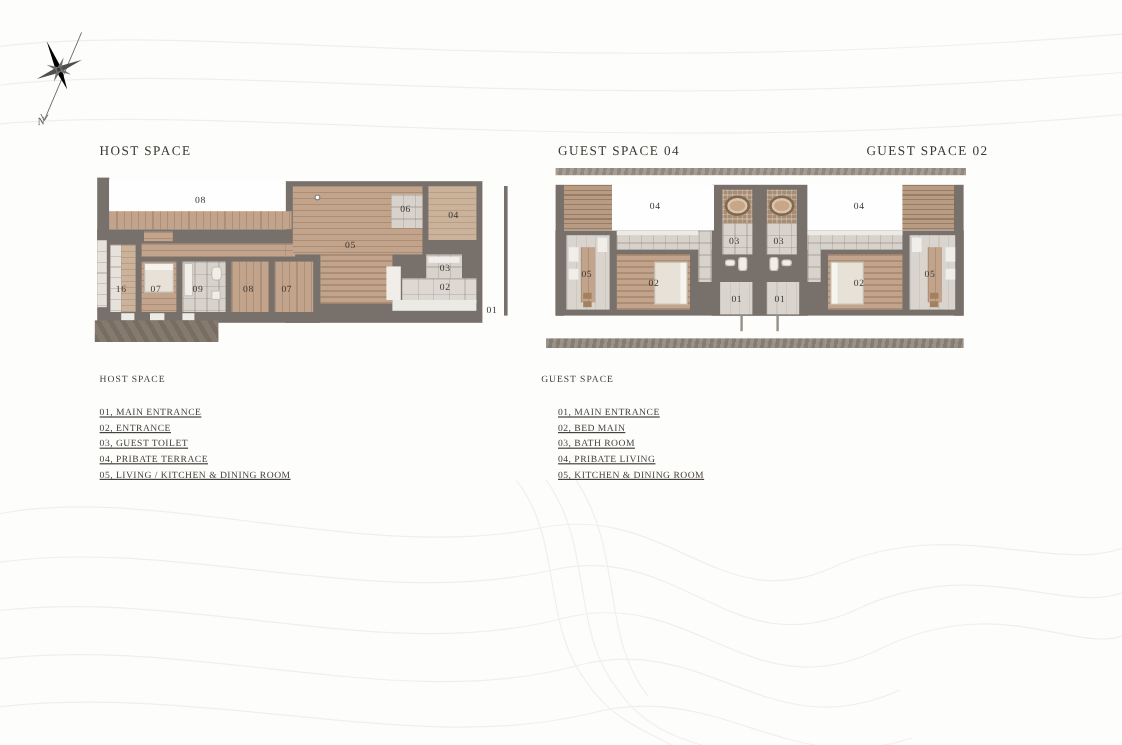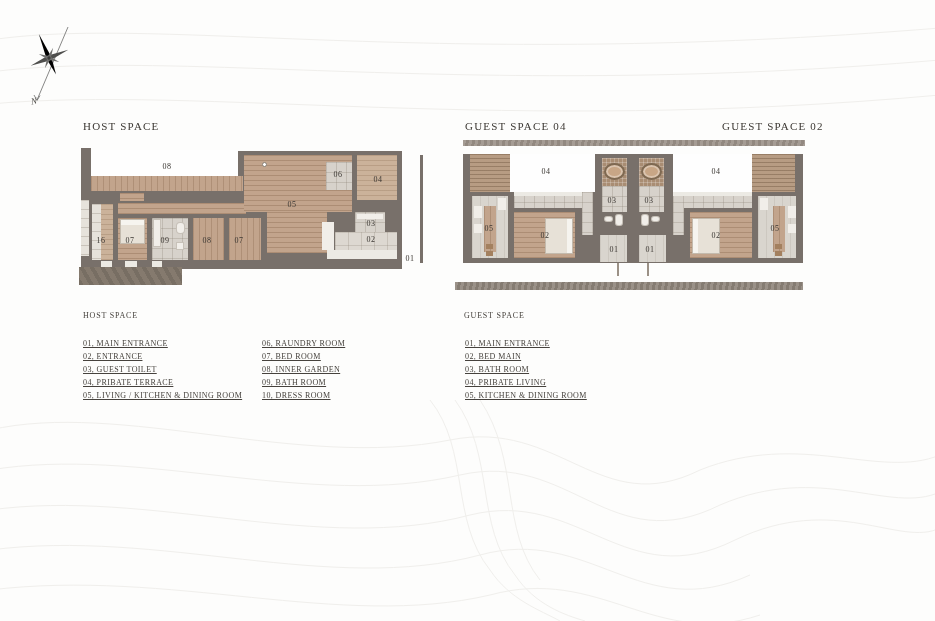--- a/index.html
+++ b/index.html
@@ -292,29 +292,22 @@
   </div>
 
   <div class="legend-head" style="left:83px;top:311px">HOST SPACE</div>
   <div class="legend-col" style="left:83px;top:337px">
       <div class="legend-item">01, MAIN ENTRANCE</div>
       <div class="legend-item">02, ENTRANCE</div>
       <div class="legend-item">03, GUEST TOILET</div>
       <div class="legend-item">04, PRIBATE TERRACE</div>
       <div class="legend-item">05, LIVING / KITCHEN &amp; DINING ROOM</div>
     </div>
-  <div class="legend-col" style="left:262px;top:337px">
-      <div class="legend-item">06, RAUNDRY ROOM</div>
-      <div class="legend-item">07, BED ROOM</div>
-      <div class="legend-item">08, INNER GARDEN</div>
-      <div class="legend-item">09, BATH ROOM</div>
-      <div class="legend-item">10, DRESS ROOM</div>
-    </div>
-
-  <div class="legend-head" style="left:464px;top:311px">GUEST SPACE</div>
+
+  <div class="legend-head" style="left:451px;top:311px">GUEST SPACE</div>
   <div class="legend-col" style="left:465px;top:337px">
       <div class="legend-item">01, MAIN ENTRANCE</div>
       <div class="legend-item">02, BED MAIN</div>
       <div class="legend-item">03, BATH ROOM</div>
       <div class="legend-item">04, PRIBATE LIVING</div>
       <div class="legend-item">05, KITCHEN &amp; DINING ROOM</div>
     </div>
 
 </div>
 

